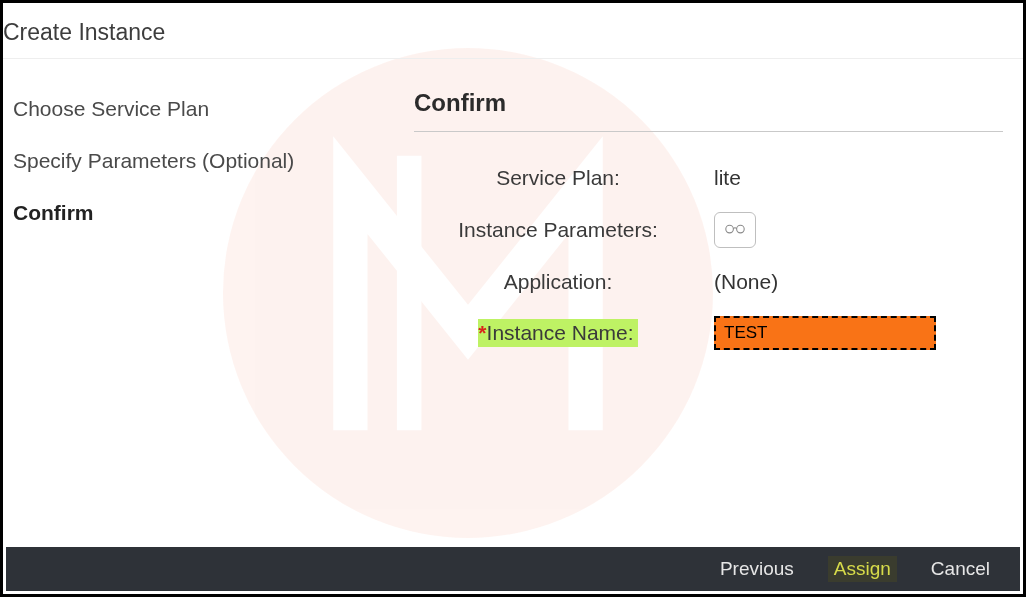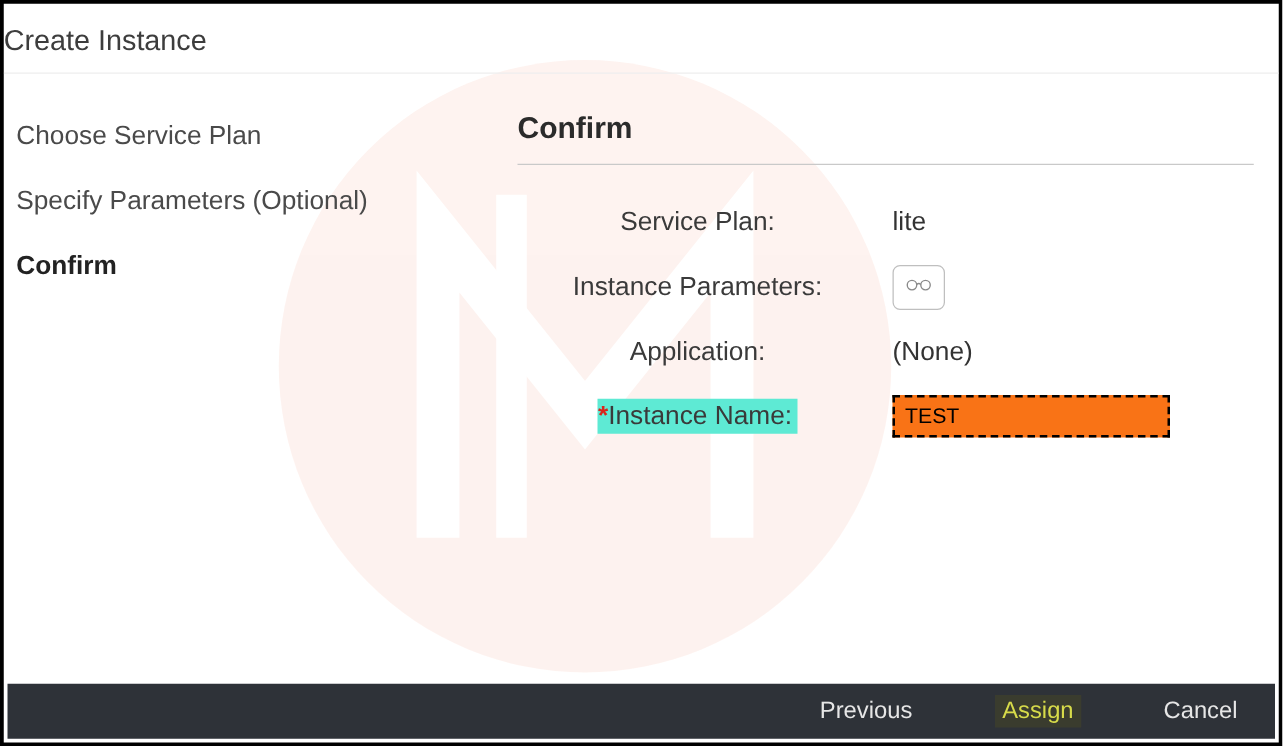--- a/index.html
+++ b/index.html
@@ -87,21 +87,21 @@
     align-items: center;
     justify-content: center;
     width: 42px; height: 36px;
     border: 1px solid #bfbfbf;
     border-radius: 6px;
     color: #8a8a8a;
     background: #fff;
   }
   .iconbox svg { width: 26px; height: 20px; }
   .highlight {
-    background: #5eead4;
+    background: #bef264;
     padding: 2px 4px 2px 0;
     display: inline-block;
   }
   .textinput {
     font-size: 17px;
     padding: 4px 8px;
     width: 222px;
     height: 34px;
     border: 2px dashed #000;
     outline: none;
@@ -118,21 +118,20 @@
     align-items: center;
     padding-right: 24px;
     gap: 28px;
     z-index: 3;
   }
   .fbtn {
     color: #e6e6e6;
     font-size: 19px;
     cursor: pointer;
     padding: 2px 6px;
-    margin-left: 32px;
   }
   .fbtn.primary {
     color: #d7db4a;
     background: rgba(80,80,30,0.35);
   }
 </style>
 </head>
 <body>
 
 <div class="frame">

